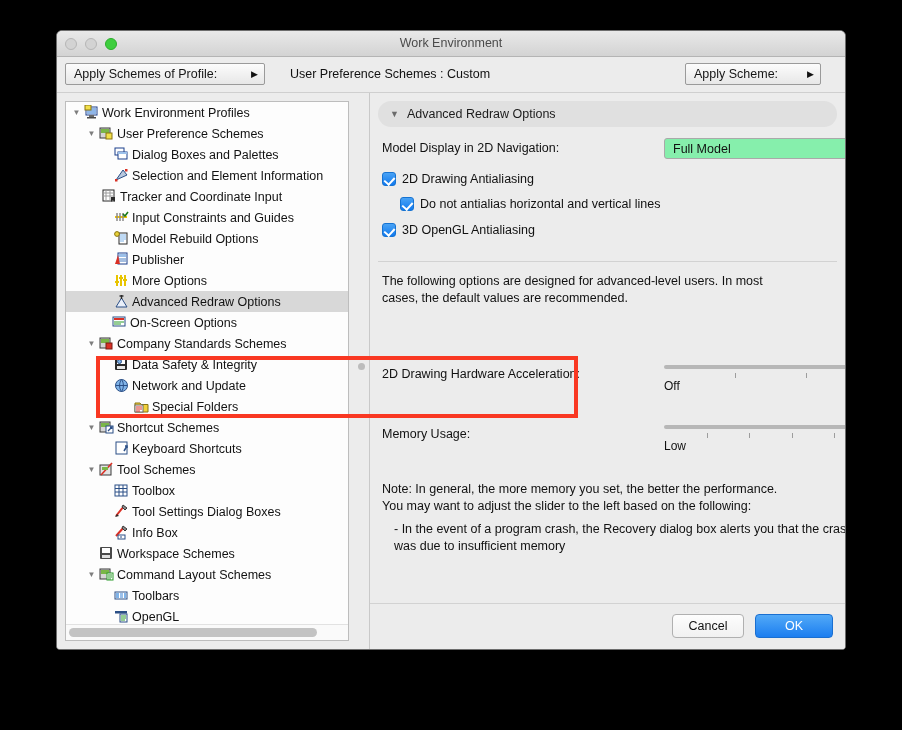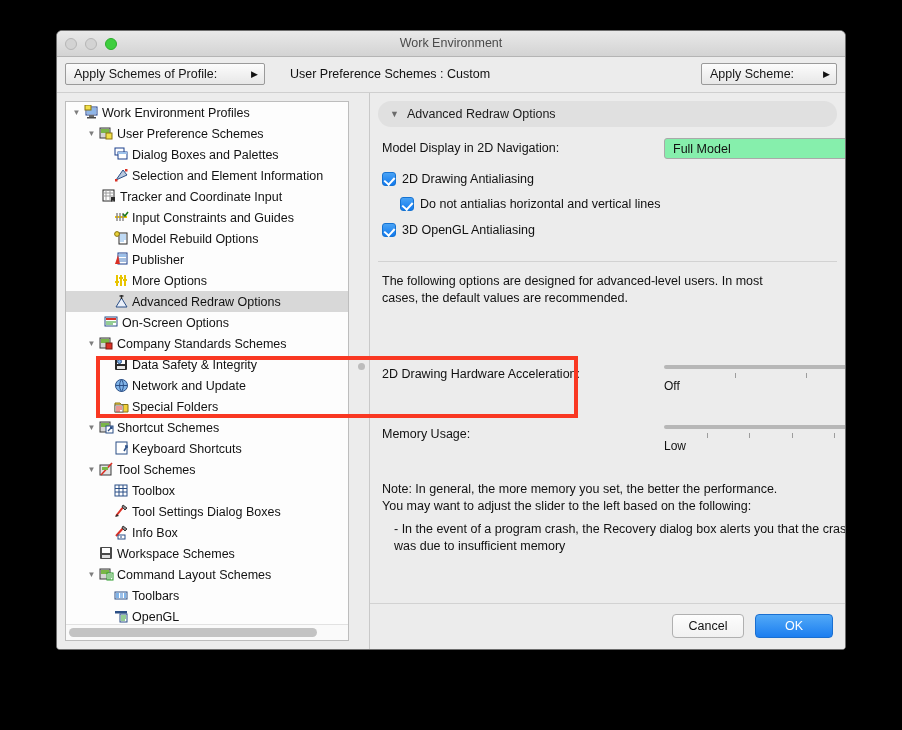--- a/index.html
+++ b/index.html
@@ -50,21 +50,21 @@
     border: 1px solid #9a9a9a;
     border-radius: 2px;
     font-size: 12.5px; color: #161616;
     display: flex; align-items: center;
     padding: 0 6px 0 8px;
   }
   .pulldown .arrow {
     margin-left: auto; font-size: 9px; color: #111; line-height: 1;
   }
   #profile-pulldown { left: 8px; width: 200px; }
-  #scheme-pulldown { right: 8px; width: 136px; gap: 16px; }
+  #scheme-pulldown { right: 24px; width: 136px; gap: 16px; }
   .scheme-label {
     position: absolute; left: 233px; top: 10px;
     font-size: 12.5px; color: #111;
   }
 
   
   .body { position: relative; height: 557px; background: #ececec; }
 
   
   .tree-panel {
@@ -331,21 +331,21 @@
               <span class="disc blank">▼</span>
               <span class="ticon">
                 <svg width="15" height="15" viewBox="0 0 15 15">
                   <path d="M2 13 L7.5 4 L13 13 Z" fill="#eaf0fa" stroke="#2b4f86"></path>
                   <path d="M7.5 1v4" stroke="#2b2b2b" stroke-width="1.4"></path>
                   <path d="M5.5 2h4" stroke="#2b2b2b" stroke-width="1.4"></path>
                 </svg>
               </span>
               <span class="tlabel">Advanced Redraw Options</span>
             </div>
-            <div class="tree-row" style="padding-left: 24px;">
+            <div class="tree-row" style="padding-left: 32px;">
               <span class="disc blank">▼</span>
               <span class="ticon">
                 <svg width="15" height="15" viewBox="0 0 15 15">
                   <rect x="1" y="2" width="12" height="9" fill="#fff" stroke="#2b4f86"></rect>
                   <rect x="2" y="3" width="10" height="2" fill="#d93025"></rect>
                   <path d="M2 7h10M2 9h7" stroke="#2b9b2b"></path>
                 </svg>
               </span>
               <span class="tlabel">On-Screen Options</span>
             </div>
@@ -375,21 +375,21 @@
             <div class="tree-row" style="padding-left: 34px;">
               <span class="disc blank">▼</span>
               <span class="ticon">
                 <svg width="15" height="15" viewBox="0 0 15 15">
                   <circle cx="7.5" cy="7.5" r="6" fill="#7fb3e8" stroke="#2b4f86"></circle>
                   <path d="M1.5 7.5h12M7.5 1.5c2.5 3 2.5 9 0 12M7.5 1.5c-2.5 3-2.5 9 0 12" stroke="#2b4f86" fill="none"></path>
                 </svg>
               </span>
               <span class="tlabel">Network and Update</span>
             </div>
-            <div class="tree-row" style="padding-left: 34px;">
+            <div class="tree-row" style="padding-left: 54px;">
               <span class="disc blank">▼</span>
               <span class="ticon">
                 <svg width="15" height="15" viewBox="0 0 15 15">
                   <path d="M1 4h5l1.2 1.5H14V13H1z" fill="#f2d13b" stroke="#8a7410"></path>
                   <rect x="1" y="6" width="8" height="7" fill="#fff" stroke="#6a6a6a"></rect>
                   <path d="M2 8h6M2 10h6M2 12h4" stroke="#d93025"></path>
                 </svg>
               </span>
               <span class="tlabel">Special Folders</span>
             </div>

